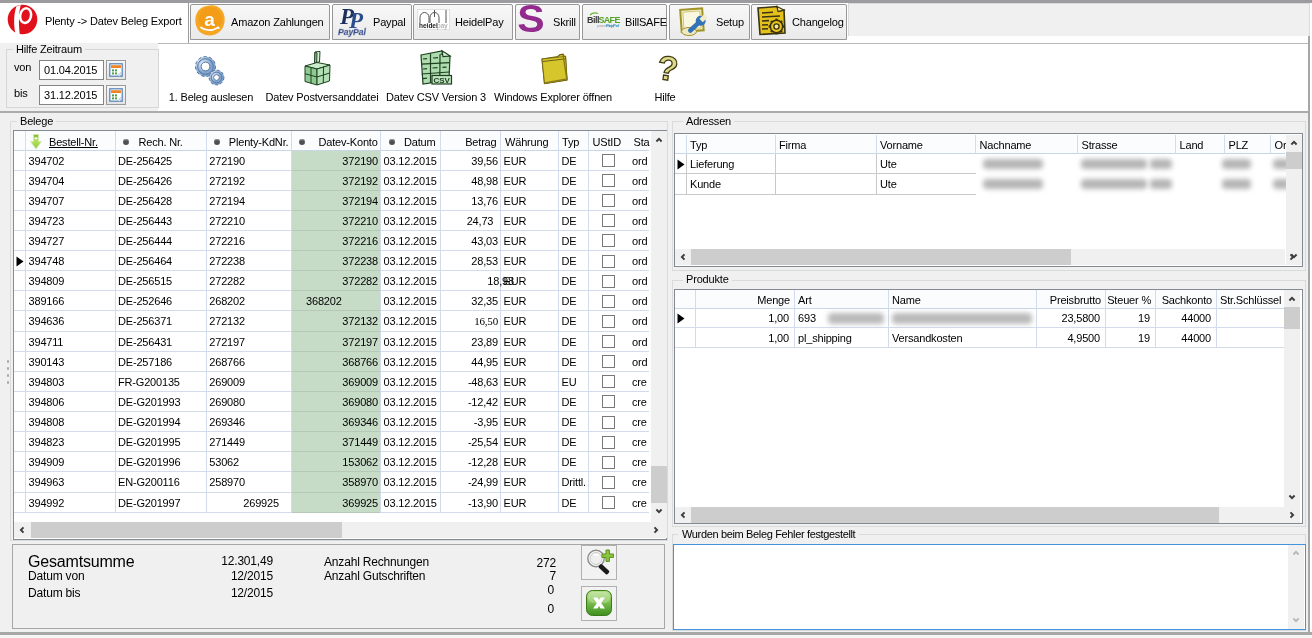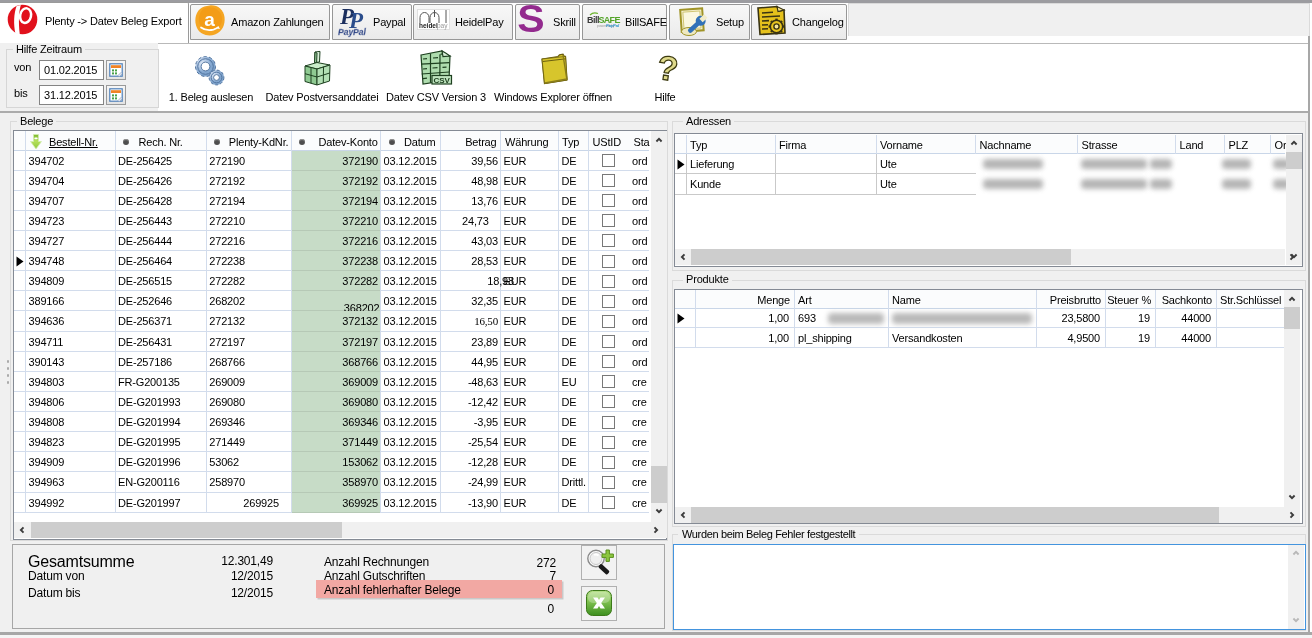--- a/index.html
+++ b/index.html
@@ -114,21 +114,21 @@
 </g>
       </g>
     </svg>
 <div style="left:158px;top:43px;width:1154px;height:68px;background:#fff;border-top:1px solid #b9b9b9;"></div>
 <div style="left:0px;top:111px;width:1312px;height:1.5px;background:#ababab;"></div>
 <div style="left:0px;top:43px;width:158px;height:68px;background:#f0f0f0;"></div>
 <div style="left:5.5px;top:48.5px;width:153px;height:59.5px;border:1px solid #d6d6d6;"></div>
 <div style="left:13px;top:43px;width:76px;height:11px;"><span class="gblbl">Hilfe Zeitraum</span></div>
 <div style="left:14px;top:61px;width:22px;height:13px;"><span class="lbl">von</span></div>
 <div style="left:14px;top:87px;width:22px;height:13px;"><span class="lbl">bis</span></div>
-<div style="left:39px;top:59.5px;width:65px;height:20px;background:#fff;border:1px solid #848484;padding:3px 0 0 4px;"><span class="lbl">01.02.2015</span></div>
+<div style="left:39px;top:59.5px;width:65px;height:20px;background:#fff;border:1px solid #848484;padding:3px 0 0 4px;"><span class="lbl">01.04.2015</span></div>
 <div style="left:39px;top:85px;width:65px;height:20px;background:#fff;border:1px solid #848484;padding:3px 0 0 4px;"><span class="lbl">31.12.2015</span></div>
 <div style="left:106px;top:59.5px;width:20px;height:20px;background:linear-gradient(#f6f6f6,#e3e3e3);border:1px solid #9a9a9a;"></div>
 <svg style="left:109px;top:62.5px;" width="14" height="14" viewBox="0 0 14 14">
       <rect x="0.8" y="0.8" width="12.4" height="12.4" fill="#fff" stroke="#4e7fb8" stroke-width="1.2"></rect>
 <rect x="2" y="2.2" width="10" height="2.8" fill="#f08324"></rect>
 <g fill="#48a048">
         <rect x="3" y="6.4" width="2" height="2"></rect>
         <rect x="6" y="6.4" width="2" height="2"></rect>
 <rect x="3" y="9.4" width="2" height="2"></rect>
         <rect x="6" y="9.4" width="2" height="2"></rect>
@@ -385,21 +385,21 @@
     </div>
 <div style="left:209.3px;top:214.86px;width:80.7px;height:13px;">
       <span class="cell">272210</span>
     </div>
 <div style="left:290.5px;top:214.86px;width:87.5px;height:13px;text-align:right;">
       <span class="cell">372210</span>
     </div>
 <div style="left:383.5px;top:214.86px;width:56px;height:13px;">
       <span class="cell">03.12.2015</span>
     </div>
-<div style="left:440.0px;top:214.86px;width:58px;height:13px;text-align:left;padding-left:22px;">
+<div style="left:440.0px;top:214.86px;width:58px;height:13px;text-align:center;padding-left:22px;">
       <span class="cell">24,73</span>
     </div>
 <div style="left:503.5px;top:214.86px;width:54px;height:13px;">
       <span class="cell">EUR</span>
     </div>
 <div style="left:561.5px;top:214.86px;width:25.5px;height:13px;">
       <span class="cell">DE</span>
     </div>
 <div style="left:601.5px;top:214.36px;width:13px;height:13px;">
       <div class="cb" style="width:13px;height:13px;"></div>
@@ -543,21 +543,21 @@
 <div style="left:587.5px;top:291.34000000000003px;width:1px;height:20.12px;background:#d2dcec;"></div>
 <div style="left:28.5px;top:295.34000000000003px;width:85.5px;height:13px;">
       <span class="cell">389166</span>
     </div>
 <div style="left:118.0px;top:295.34000000000003px;width:87.3px;height:13px;">
       <span class="cell">DE-252646</span>
     </div>
 <div style="left:209.3px;top:295.34000000000003px;width:80.7px;height:13px;">
       <span class="cell">268202</span>
     </div>
-<div style="left:292px;top:295.34000000000003px;width:87.5px;height:13px;text-align:right;margin-top:7px;">
+<div style="left:306px;top:295.34000000000003px;width:87.5px;height:13px;text-align:left;">
       <span class="cell">368202</span>
     </div>
 <div style="left:383.5px;top:295.34000000000003px;width:56px;height:13px;">
       <span class="cell">03.12.2015</span>
     </div>
 <div style="left:440.0px;top:295.34000000000003px;width:58px;height:13px;text-align:right;">
       <span class="cell">32,35</span>
     </div>
 <div style="left:503.5px;top:295.34000000000003px;width:54px;height:13px;">
       <span class="cell">EUR</span>
@@ -1008,21 +1008,20 @@
 <div style="left:28px;top:553px;width:160px;height:13px;font-size:16px;"><span class="lbl">Gesamtsumme</span></div>
 <div style="left:28px;top:569px;width:160px;height:13px;font-size:12px;"><span class="lbl">Datum von</span></div>
 <div style="left:28px;top:585.5px;width:160px;height:13px;font-size:12px;"><span class="lbl">Datum bis</span></div>
 <div style="left:120px;top:554px;width:153px;height:13px;font-size:12px;text-align:right;"><span class="lbl">12.301,49</span></div>
 <div style="left:120px;top:569px;width:153px;height:13px;font-size:12px;text-align:right;"><span class="lbl">12/2015</span></div>
 <div style="left:120px;top:585.5px;width:153px;height:13px;font-size:12px;text-align:right;"><span class="lbl">12/2015</span></div>
 <div style="left:324px;top:555px;width:180px;height:13px;font-size:12px;"><span class="lbl">Anzahl Rechnungen</span></div>
 <div style="left:324px;top:568.5px;width:180px;height:13px;font-size:12px;"><span class="lbl">Anzahl Gutschriften</span></div>
 <div style="left:480px;top:555.5px;width:76px;height:13px;font-size:12px;text-align:right;"><span class="lbl">272</span></div>
 <div style="left:480px;top:568.5px;width:76px;height:13px;font-size:12px;text-align:right;"><span class="lbl">7</span></div>
-<div style="left:316px;top:580px;width:246px;height:17.5px;background:#f2a8a3;box-shadow:1.5px 1.5px 0 #c9c9c9;padding:2.5px 0 0 8px;font-size:12px;"><span class="lbl">Anzahl fehlerhafter Belege</span></div>
 <div style="left:316px;top:580px;width:246px;height:17.5px;text-align:right;padding:2.5px 8px 0 0;font-size:12px;"><span class="lbl">0</span></div>
 <div style="left:316px;top:600px;width:246px;height:17px;text-align:right;padding:2px 8px 0 0;font-size:12px;"><span class="lbl">0</span></div>
 <div style="left:581px;top:544.5px;width:35.5px;height:35px;background:#f2f2f2;border:1px solid #b0b0b0;"></div>
 <svg style="left:585px;top:548px;" width="28" height="28" viewBox="0 0 28 28">
       <circle cx="11" cy="10.5" r="8.2" fill="#fcfcfc" stroke="#8a8a8a" stroke-width="1.4"></circle>
 <circle cx="11" cy="10.5" r="6" fill="#efefef" stroke="#c8c8c8" stroke-width="1"></circle>
 <path d="M9,7 a4,4 0 0 1 4.5,0.4" stroke="#fff" stroke-width="2" fill="none"></path>
 <rect x="16" y="15.5" width="12" height="4.6" rx="1.6" transform="rotate(42 16 15.5)" fill="#1a1a1a"></rect>
 <path d="M21,2 h3.4 v4 h4 v3.4 h-4 v4 h-3.4 v-4 h-4 v-3.4 h4 Z" fill="#8cc63f" stroke="#5a8f1e" stroke-width="1"></path>
     </svg>

